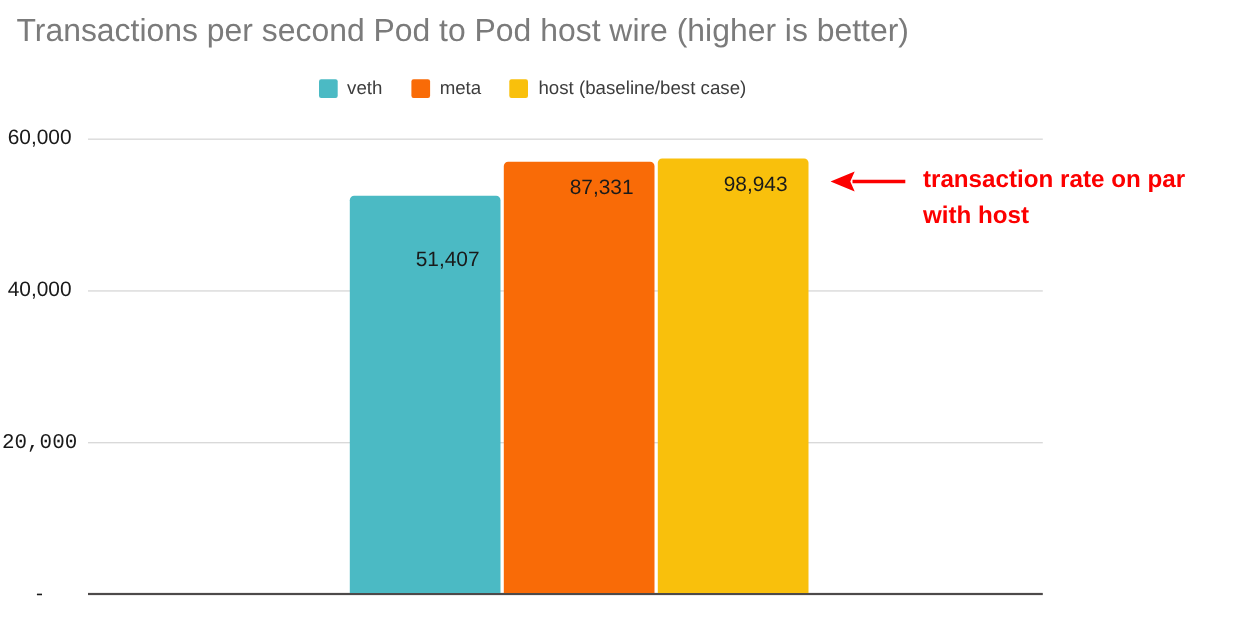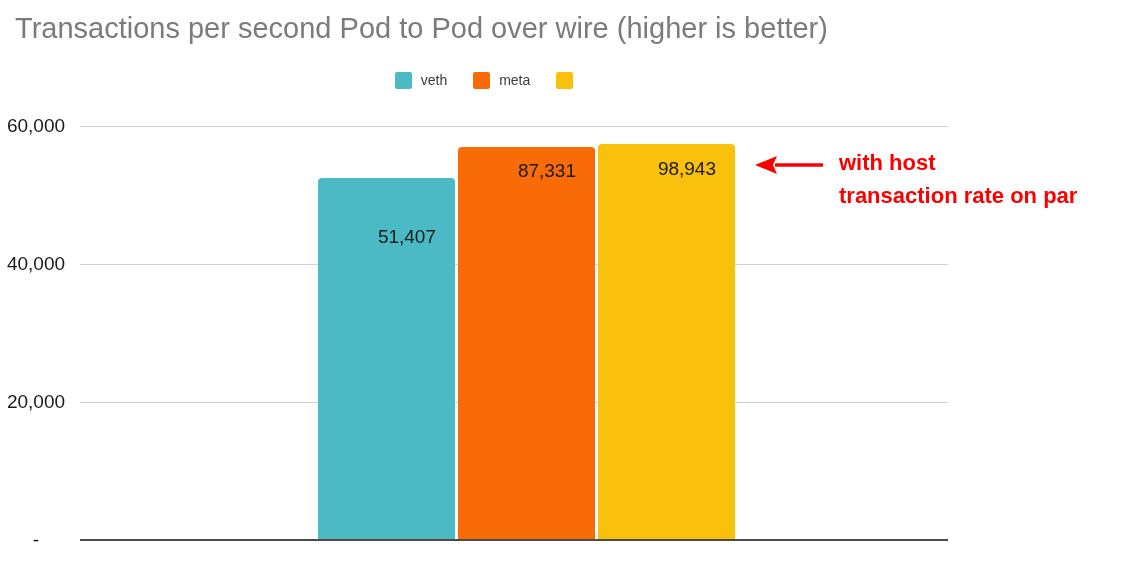--- a/index.html
+++ b/index.html
@@ -45,21 +45,21 @@
     align-items: center;
     gap: 9px;
   }
   .legend-swatch {
     width: 17px;
     height: 17px;
     border-radius: 2px;
     flex: 0 0 auto;
   }
   .legend-label {
-    font-size: 14px;
+    font-size: 17px;
     color: #3c3c3c;
     white-space: nowrap;
   }
 
   
   #plot {
     position: absolute;
     left: 0;
     top: 0;
     width: 1139px;
@@ -139,63 +139,64 @@
     width: 290px;
     font-size: 22px;
     font-weight: bold;
     color: #fc0000;
     line-height: 33px;
   }
 </style>
 </head>
 <body>
 
-<div id="chart-title">Transactions per second Pod to Pod over wire (higher is better)</div>
+<div id="chart-title">Transactions per second Pod to Pod host wire (higher is better)</div>
 
 <div id="legend">
   <div class="legend-item">
     <span class="legend-swatch" style="background:#4bbac4"></span>
     <span class="legend-label">veth</span>
   </div>
   <div class="legend-item">
     <span class="legend-swatch" style="background:#f96b07"></span>
     <span class="legend-label">meta</span>
   </div>
   <div class="legend-item">
     <span class="legend-swatch" style="background:#f9c00c"></span>
+    <span class="legend-label">host (baseline/best case)</span>
   </div>
 </div>
 
 <div id="plot">
 
   <div class="gridline" style="top:126px"></div>
   <div class="gridline" style="top:264px"></div>
   <div class="gridline" style="top:402px"></div>
   <div id="axis-baseline"></div>
 
   <div class="ytick" style="top:126px; left:0; right:auto; width:72px;">60,000</div>
   <div class="ytick" style="top:264px; left:0; right:auto; width:72px;">40,000</div>
-  <div class="ytick" style="top:402px; left:0; right:auto; width:72px;">20,000</div>
+  <div class="ytick" style="top:402px; left:0; right:auto; width:72px;font-family:Liberation Mono, monospace;">20,000</div>
   <div class="ytick" style="top:540px; left:0; right:auto; width:72px;">-</div>
 
   <div class="bar" style="left:318px; width:137px; top:178px; height:361px; background:#4bbac4;"></div>
 
   <div class="bar" style="left:458px; width:137px; top:147px; height:392px; background:#f96b07;"></div>
 
   <div class="bar" style="left:598px; width:137px; top:144px; height:395px; background:#f9c00c;"></div>
 
   <div class="bar-value" style="left:318px; width:118px; top:198px; text-align:right;margin-top:28px;">51,407</div>
   <div class="bar-value" style="left:458px; width:118px; top:160px; text-align:right;">87,331</div>
   <div class="bar-value" style="left:598px; width:118px; top:158px; text-align:right;">98,943</div>
 
 
   <div id="annotation">
     <svg id="annotation-arrow" viewBox="0 0 70 22" xmlns="http://www.w3.org/2000/svg">
       <line x1="20" y1="11" x2="68" y2="11" stroke="#fc0000" stroke-width="3.4"></line>
       <polygon points="0,11 22,2 18,11 22,20" fill="#fc0000"></polygon>
     </svg>
     <div id="annotation-text">
+      <div>transaction rate on par</div>
       <div>with host</div>
-      <div>transaction rate on par</div>
     </div>
   </div>
 
 </div>
 
 </body></html>

